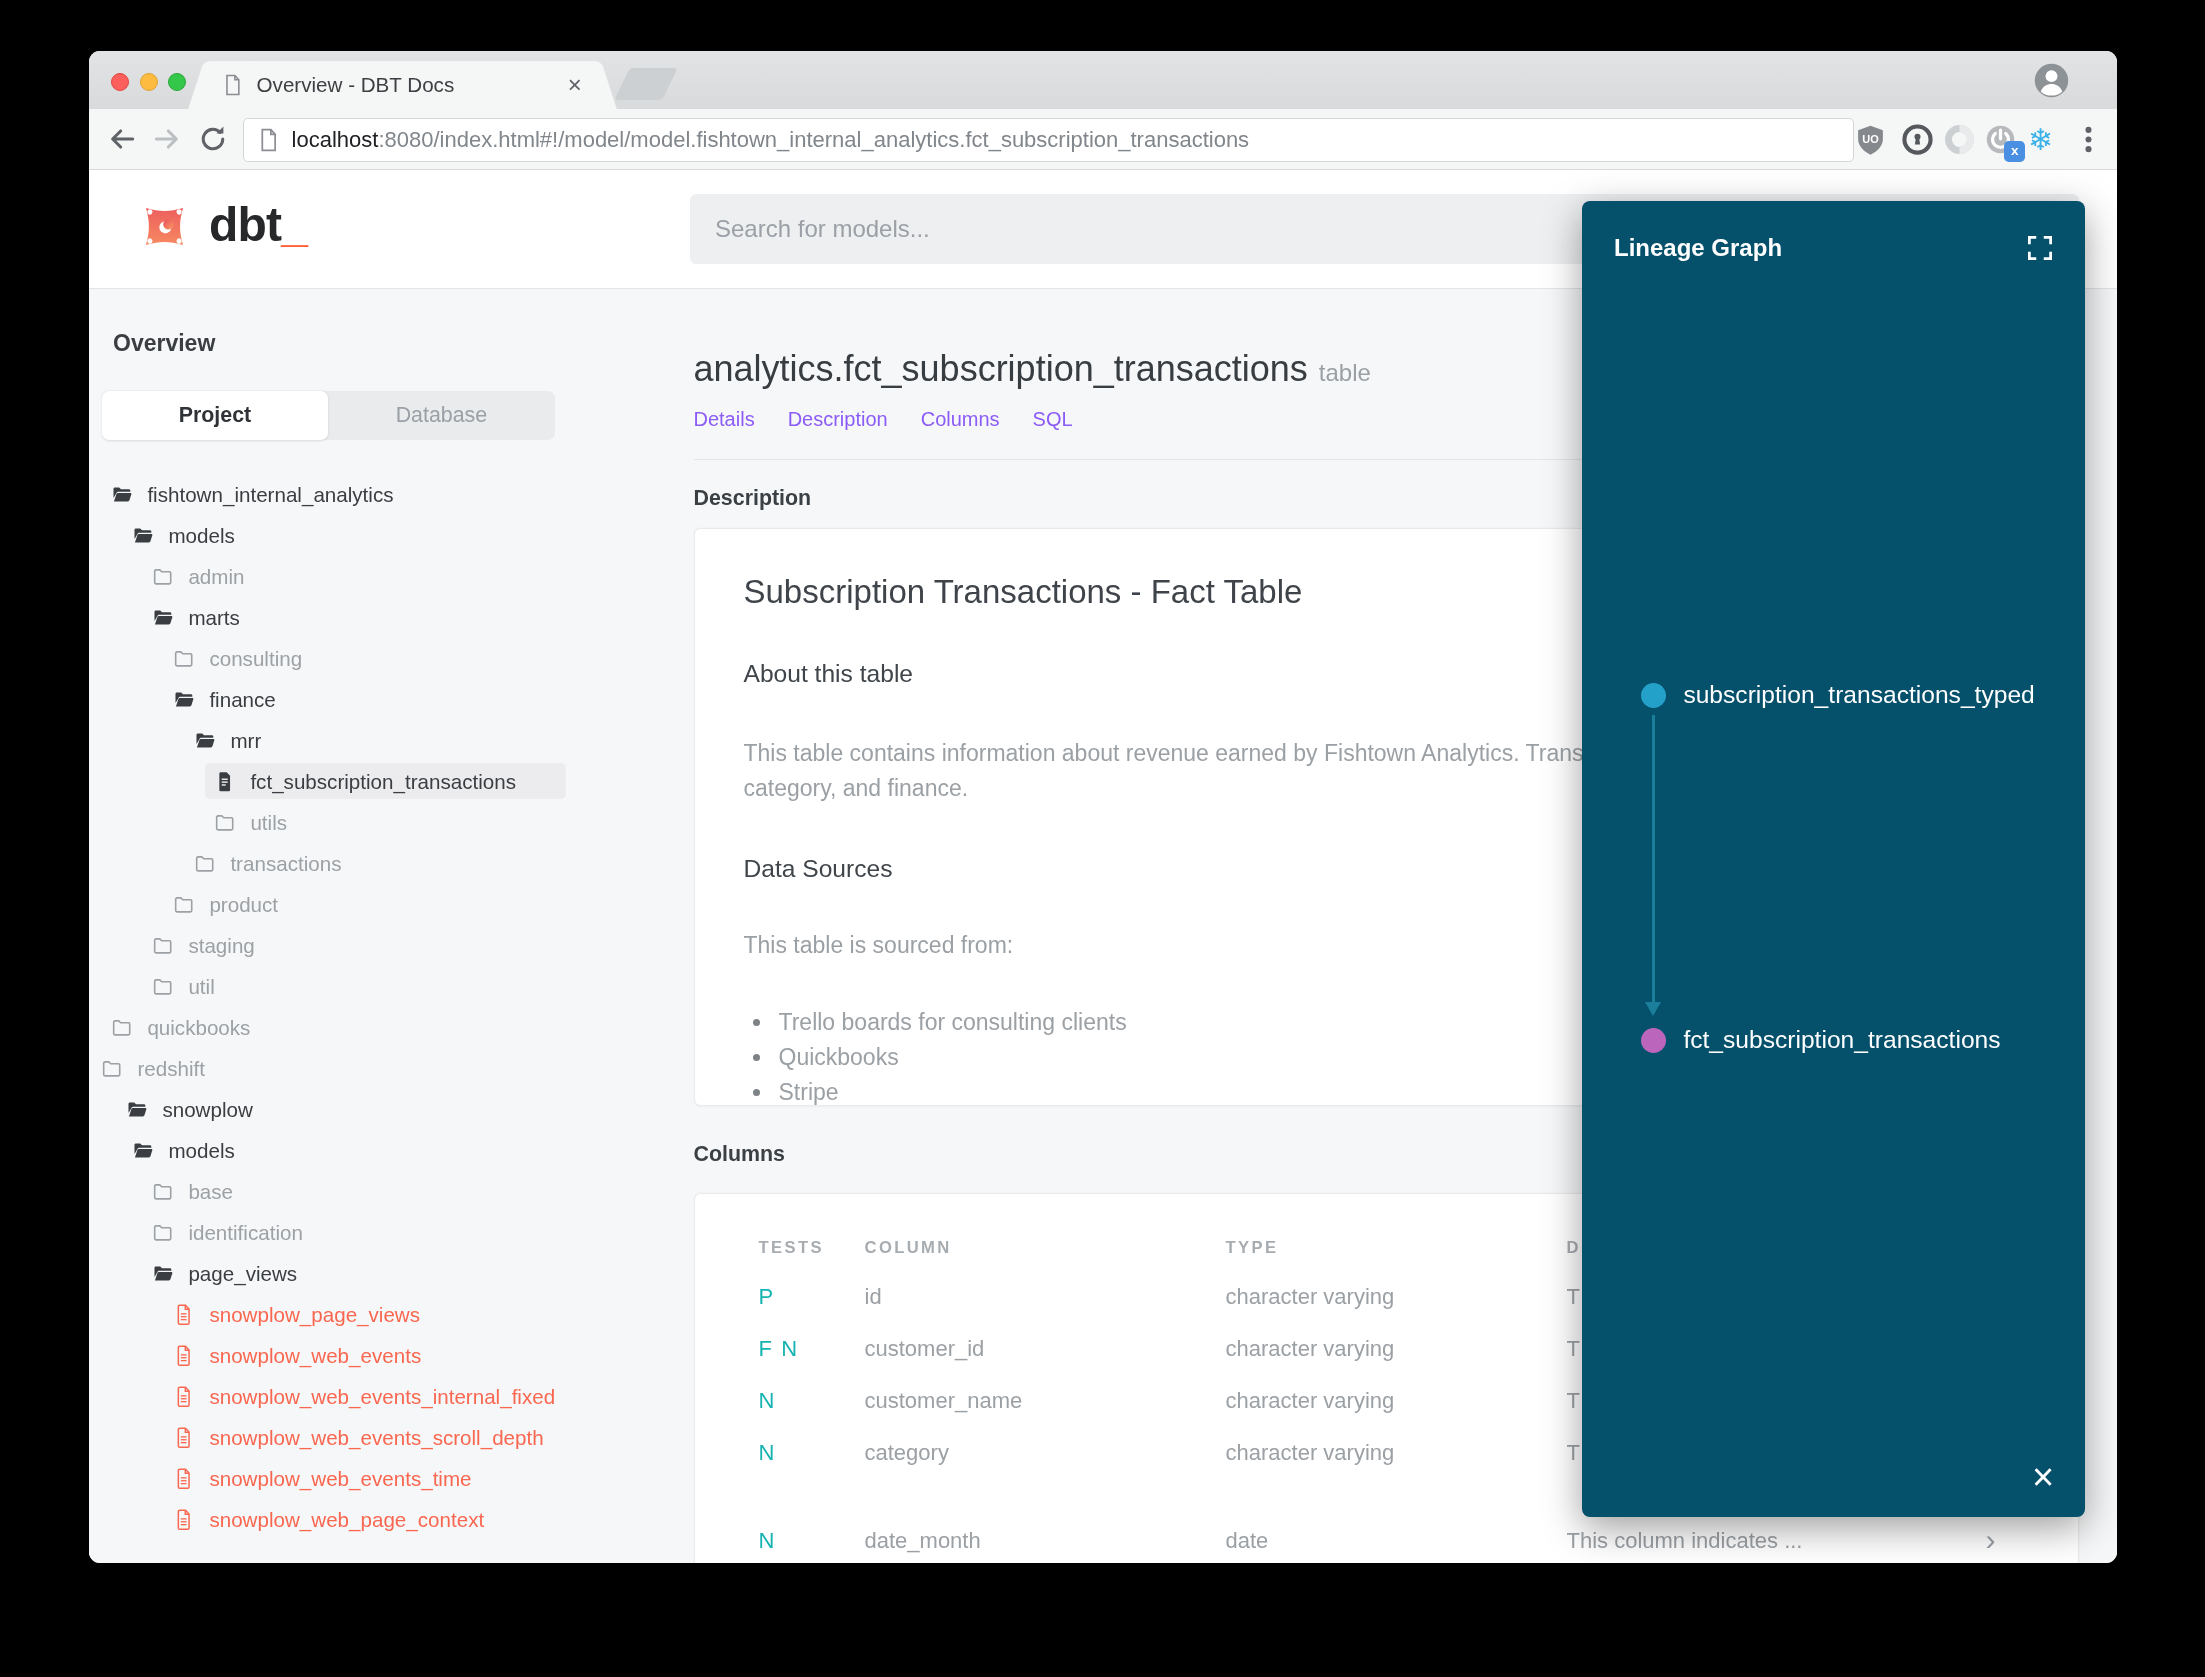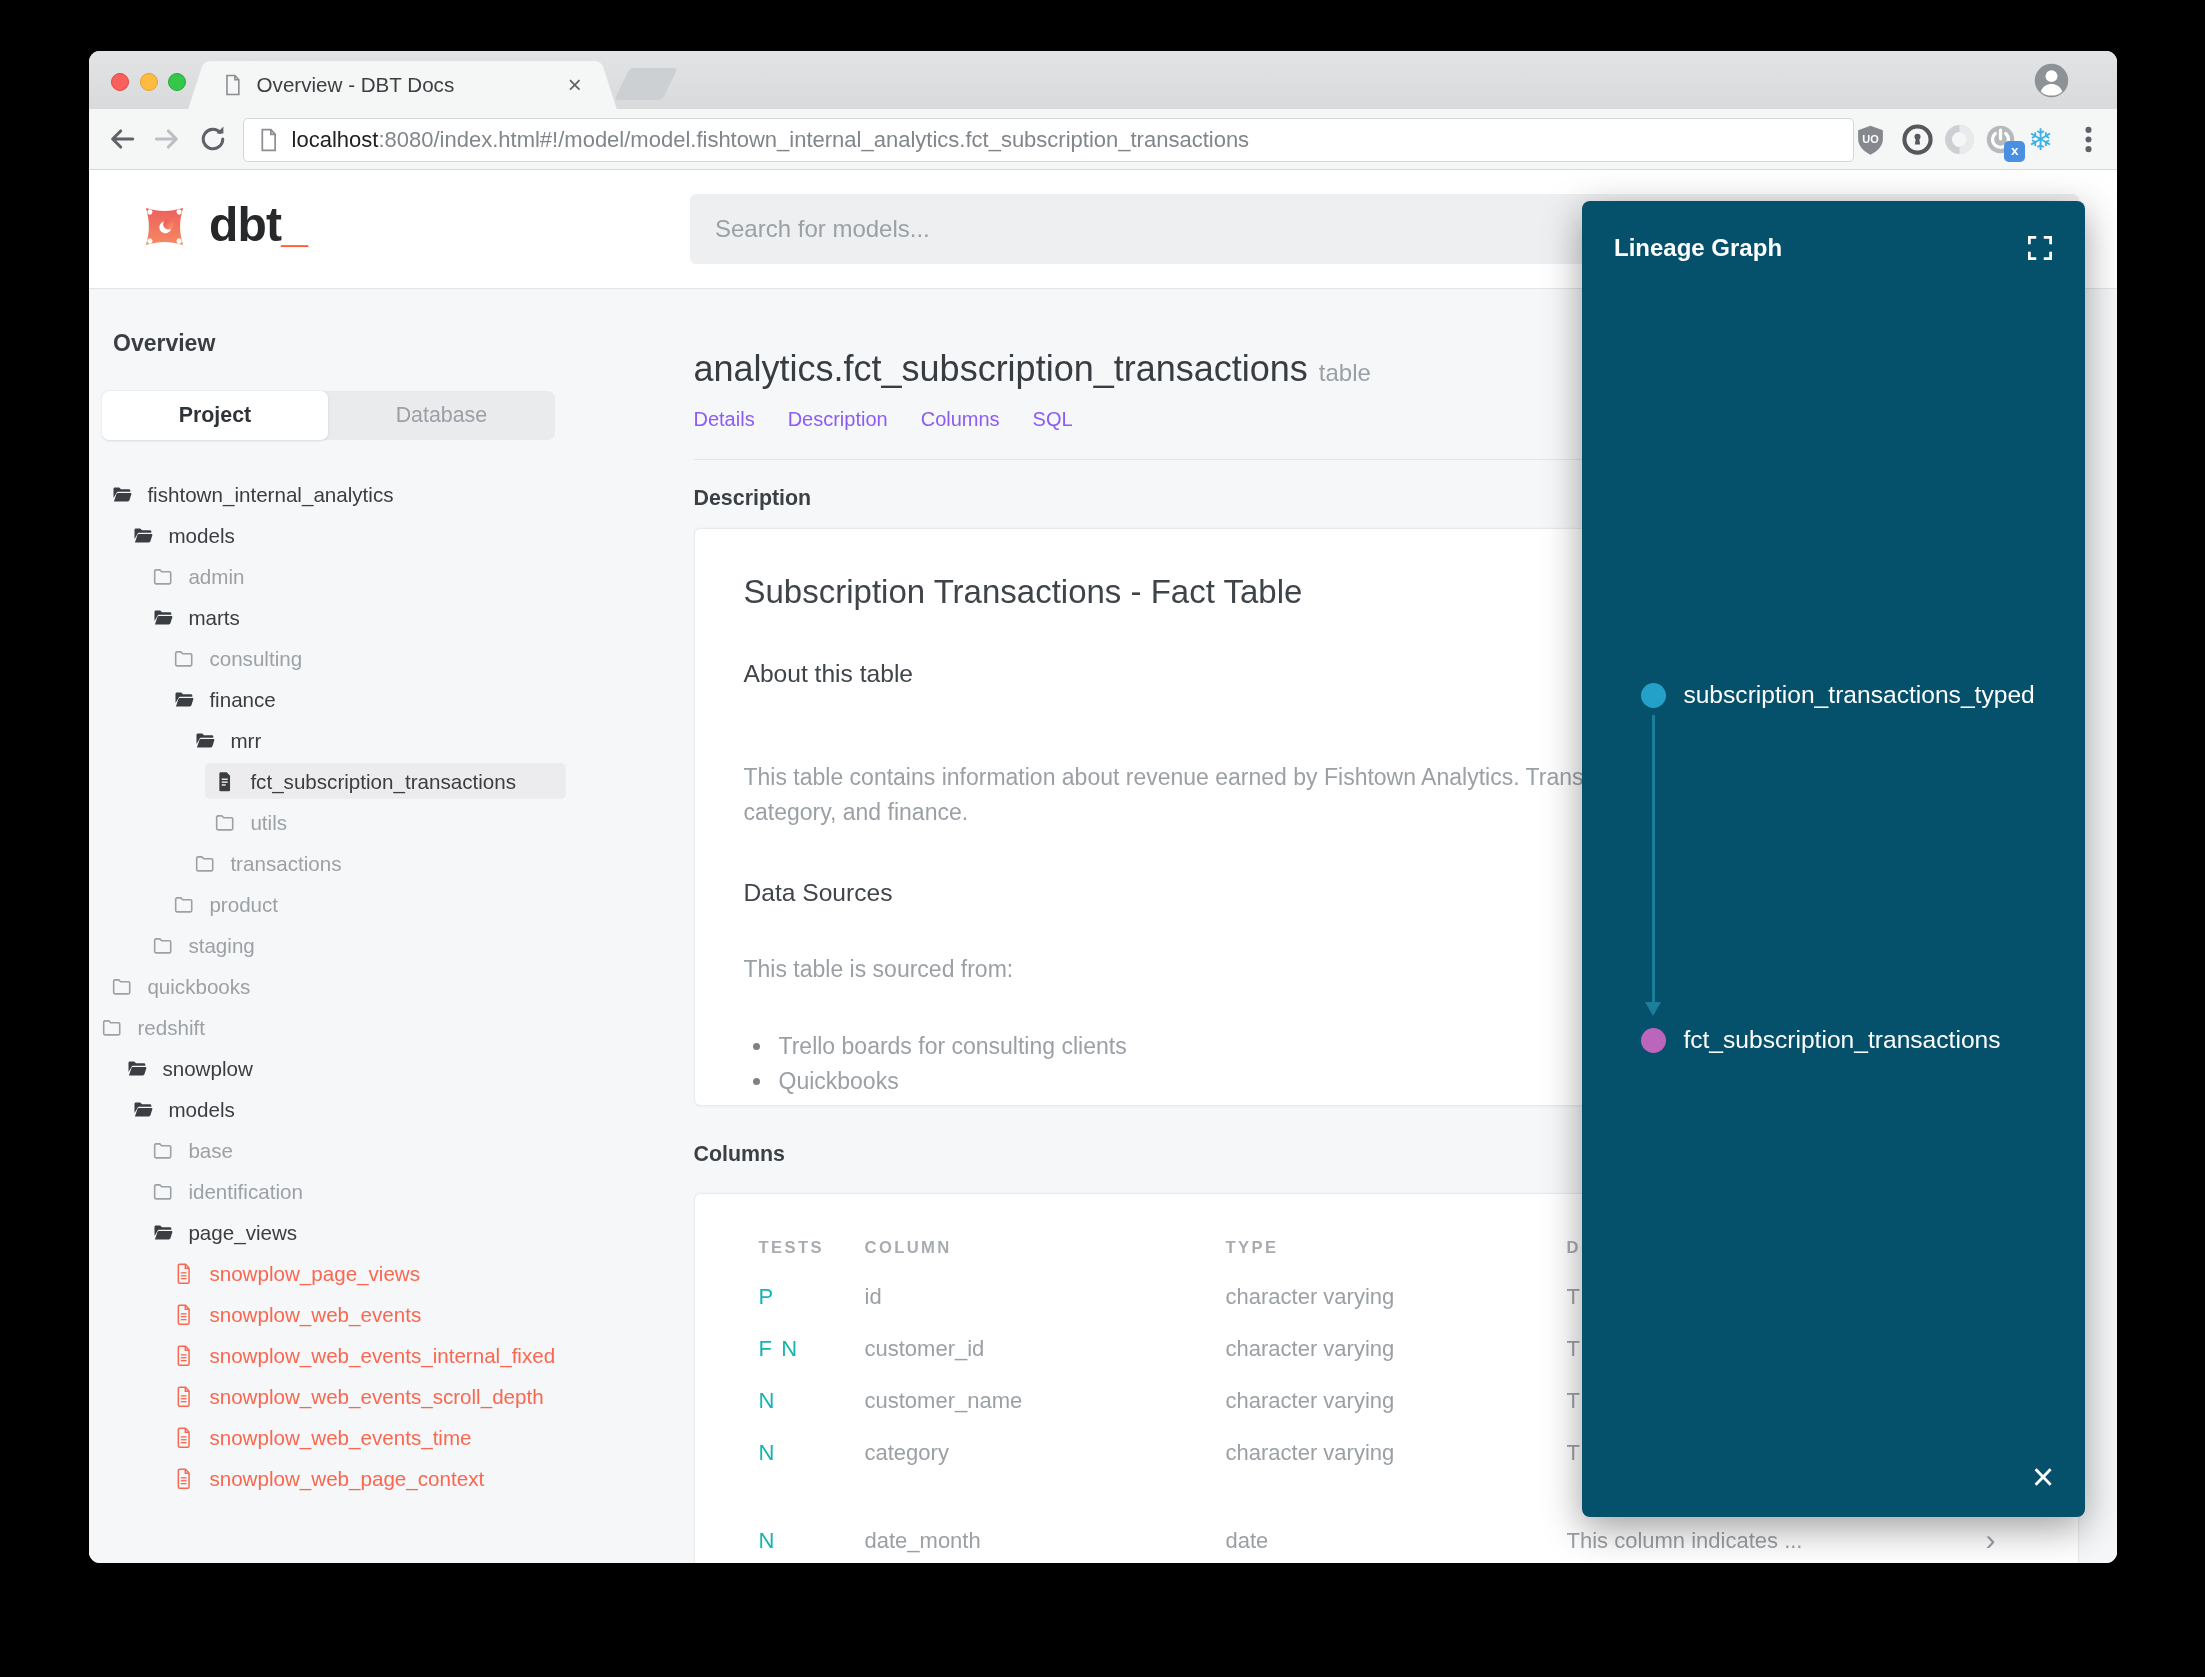--- a/index.html
+++ b/index.html
@@ -77,21 +77,21 @@
   .model-nav a { font-size:20px; color:#8b5cf6; text-decoration:none; }
   .main-divider { position:absolute; left:13.5px; top:170px; width:1385px; border-top:0.8px solid #e3e5e6; }
   .section-label { position:absolute; left:13.5px; font-size:21.4px; font-weight:bold; color:#3b4045; }
   .lbl-desc { top:197px; } .lbl-cols { top:853px; }
   .card { position:absolute; left:13.5px; width:1385px; background:#fff; border:0.8px solid #e8eaeb;
           border-radius:6.3px; box-shadow:0 0.8px 2.4px rgba(0,0,0,.04); }
   .card1 { top:239px; height:578px; padding:44px 49px; overflow:hidden; }
   .card2 { top:904px; height:420px; overflow:hidden; }
   .doc-title { font-size:33px; font-weight:500; color:#3f444a; }
   .doc-h3 { font-size:24.6px; font-weight:500; color:#3f454a; margin-top:49px; }
-  .doc-p { margin-top:72px; font-size:23px; color:#9ba0a5; line-height:35px; white-space:nowrap; }
+  .doc-p { margin-top:48px; font-size:23px; color:#9ba0a5; line-height:35px; white-space:nowrap; }
   .doc-p .pline { display:block; }
   .doc-intro { margin-top:49px; font-size:23px; color:#9ba0a5; }
   .doc-ul { margin-top:46px; list-style:none; }
   .doc-ul li { position:relative; font-size:23px; color:#9ba0a5; line-height:35px; padding-left:35px; }
   .doc-ul li::before { content:""; position:absolute; left:9.5px; top:14.3px; width:7.1px; height:7.1px; border-radius:50%; background:#7d8287; }
 
   .cols-grid { display:grid; grid-template-columns:106px 361px 341px 1fr; align-items:center; padding-left:64px; }
   .cols-head { padding-top:44px; font-size:16.6px; letter-spacing:2.4px; font-weight:bold; color:#a7acb1; margin-bottom:12.7px; }
   .col-row { height:52px; font-size:22px; color:#9ba0a5; }
   .col-row .tst { color:#16b3b1; letter-spacing:1.6px; }
@@ -297,20 +297,26 @@
               <span class="ticon"><svg viewBox="0 0 24 24" width="21.4" height="21.4">
                   <path d="M3 18.6V5.8c0-.8.6-1.4 1.4-1.4h4.4l2 2h8.8c.8 0 1.4.6 1.4 1.4v10.8c0 .8-.6 1.4-1.4 1.4H4.4c-.8 0-1.4-.6-1.4-1.4z" fill="none" stroke="#9ca1a5" stroke-width="1.8" stroke-linejoin="round"></path>
                 </svg></span>
               <span class="tlabel">product</span>
             </div>
             <div class="tree-row tone-muted" style="padding-left: 63px;">
               <span class="ticon"><svg viewBox="0 0 24 24" width="21.4" height="21.4">
                   <path d="M3 18.6V5.8c0-.8.6-1.4 1.4-1.4h4.4l2 2h8.8c.8 0 1.4.6 1.4 1.4v10.8c0 .8-.6 1.4-1.4 1.4H4.4c-.8 0-1.4-.6-1.4-1.4z" fill="none" stroke="#9ca1a5" stroke-width="1.8" stroke-linejoin="round"></path>
                 </svg></span>
               <span class="tlabel">staging</span>
+            </div>
+            <div class="tree-row tone-muted" style="padding-left: 63px;">
+              <span class="ticon"><svg viewBox="0 0 24 24" width="21.4" height="21.4">
+                  <path d="M3 18.6V5.8c0-.8.6-1.4 1.4-1.4h4.4l2 2h8.8c.8 0 1.4.6 1.4 1.4v10.8c0 .8-.6 1.4-1.4 1.4H4.4c-.8 0-1.4-.6-1.4-1.4z" fill="none" stroke="#9ca1a5" stroke-width="1.8" stroke-linejoin="round"></path>
+                </svg></span>
+              <span class="tlabel">util</span>
             </div>
             <div class="tree-row tone-muted" style="padding-left: 22px;">
               <span class="ticon"><svg viewBox="0 0 24 24" width="21.4" height="21.4">
                   <path d="M3 18.6V5.8c0-.8.6-1.4 1.4-1.4h4.4l2 2h8.8c.8 0 1.4.6 1.4 1.4v10.8c0 .8-.6 1.4-1.4 1.4H4.4c-.8 0-1.4-.6-1.4-1.4z" fill="none" stroke="#9ca1a5" stroke-width="1.8" stroke-linejoin="round"></path>
                 </svg></span>
               <span class="tlabel">quickbooks</span>
             </div>
             <div class="tree-row tone-muted" style="padding-left: 12px;">
               <span class="ticon"><svg viewBox="0 0 24 24" width="21.4" height="21.4">
                   <path d="M3 18.6V5.8c0-.8.6-1.4 1.4-1.4h4.4l2 2h8.8c.8 0 1.4.6 1.4 1.4v10.8c0 .8-.6 1.4-1.4 1.4H4.4c-.8 0-1.4-.6-1.4-1.4z" fill="none" stroke="#9ca1a5" stroke-width="1.8" stroke-linejoin="round"></path>

